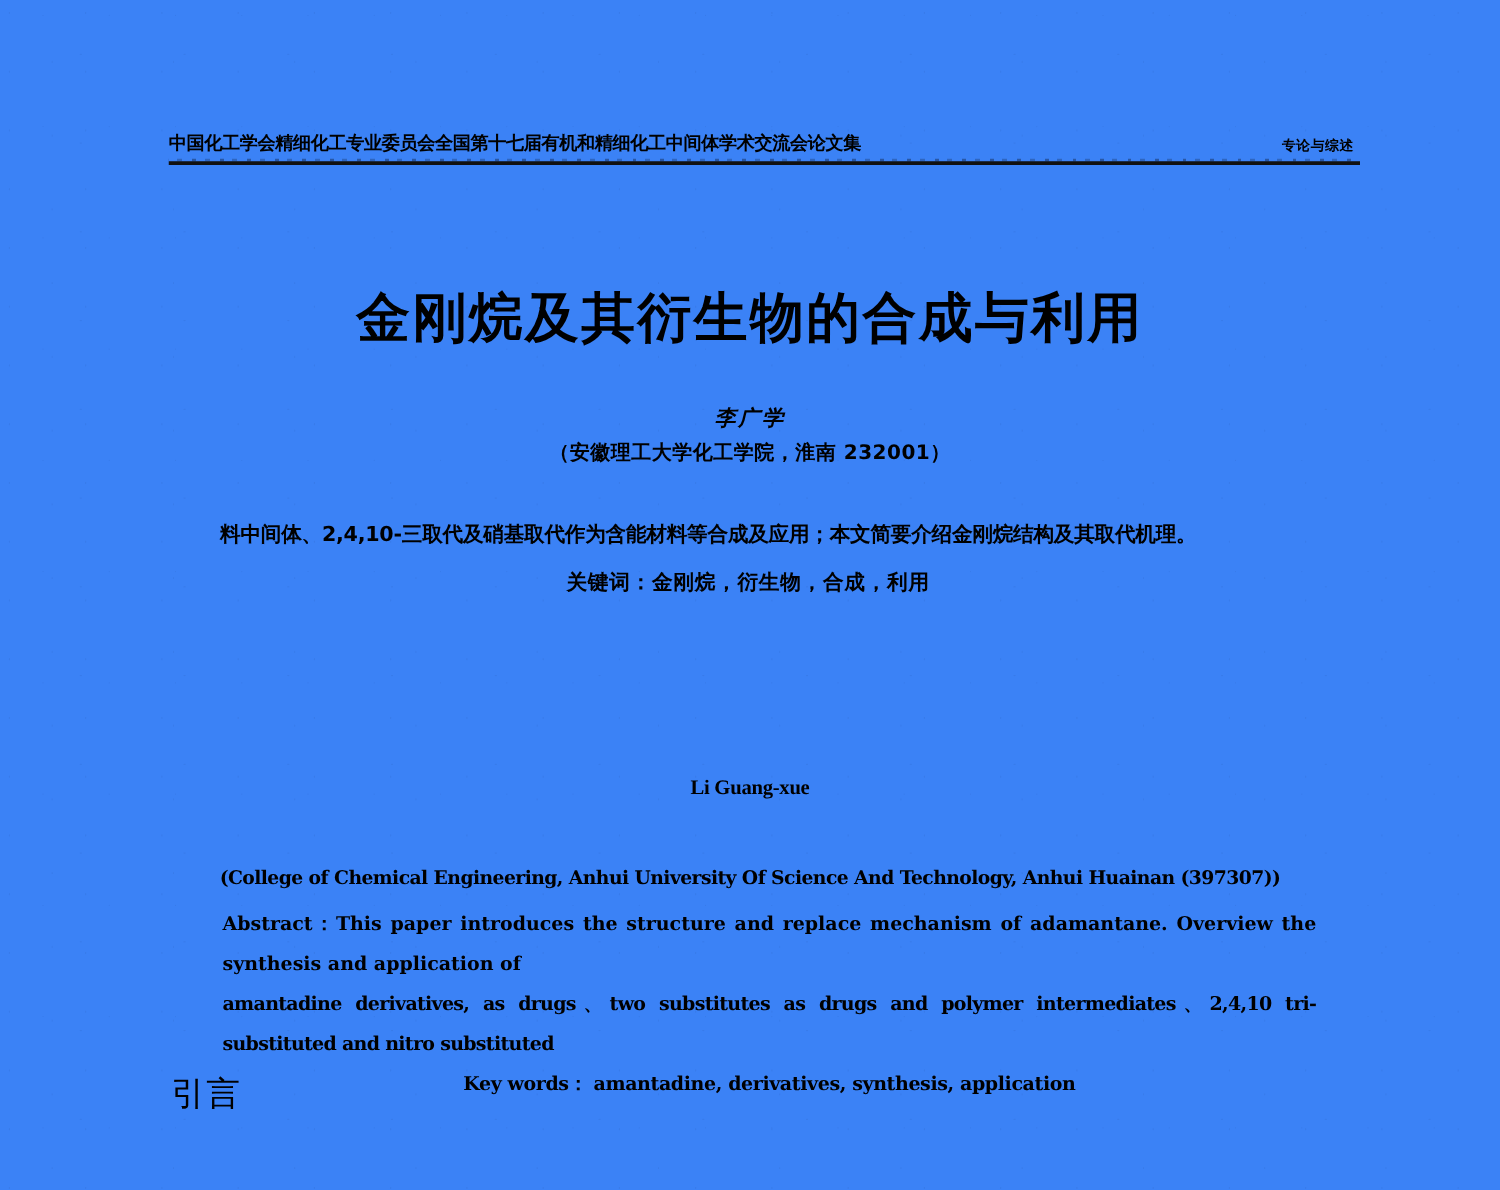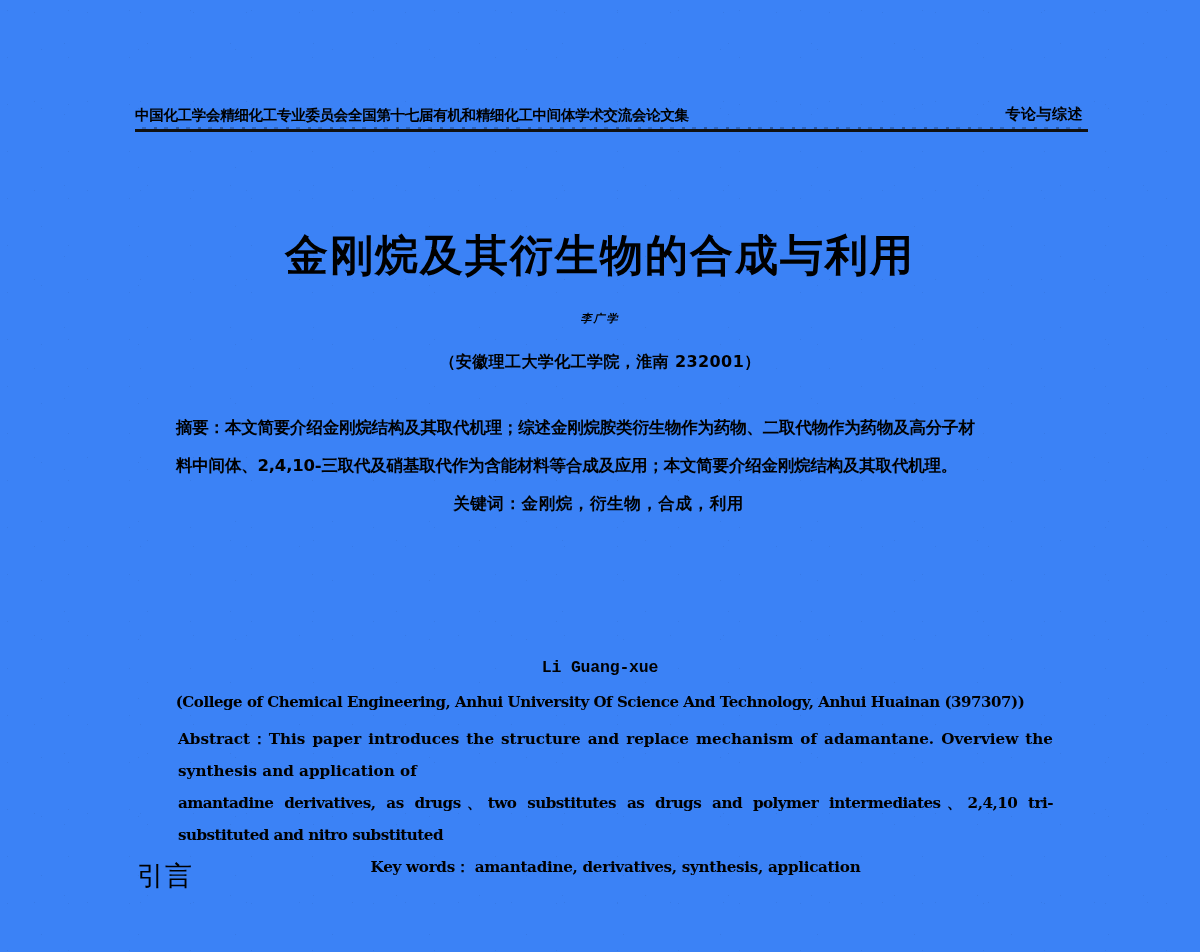--- a/index.html
+++ b/index.html
@@ -35,21 +35,21 @@
   .running-header-left {
     font-family: "DejaVu Sans", "Liberation Sans", sans-serif;
     font-size: 14.5px;
     font-weight: bold;
     letter-spacing: -0.3px;
     white-space: nowrap;
     line-height: 1;
   }
   .running-header-right {
     font-family: "DejaVu Sans", "Liberation Sans", sans-serif;
-    font-size: 15px;
+    font-size: 11px;
     font-weight: bold;
     letter-spacing: 0.5px;
     white-space: nowrap;
     line-height: 1;
     padding-right: 2px;
   }
   .header-rule {
     position: absolute;
     left: 135px;
     top: 129px;
@@ -81,25 +81,25 @@
     text-align: center;
     font-family: "DejaVu Sans", "Liberation Sans", sans-serif;
     font-size: 43px;
     font-weight: bold;
     letter-spacing: 2px;
     line-height: 1.18;
   }
   .cn-author {
     position: absolute;
     left: 0;
-    top: 311px;
-    width: 1200px;
-    text-align: center;
-    font-family: "DejaVu Serif", "Liberation Serif", serif;
-    font-size: 11px;
+    top: 323px;
+    width: 1200px;
+    text-align: center;
+    font-family: "DejaVu Serif", "Liberation Serif", serif;
+    font-size: 17px;
     font-weight: bold;
     font-style: italic;
     letter-spacing: 2px;
   }
   .cn-affil {
     position: absolute;
     left: 0;
     top: 352px;
     width: 1200px;
     text-align: center;
@@ -138,24 +138,24 @@
     width: 1200px;
     text-align: center;
     font-family: "DejaVu Serif", "Liberation Serif", serif;
     font-size: 25.5px;
     font-weight: bold;
     letter-spacing: -0.2px;
   }
   .en-author {
     position: absolute;
     left: 0;
-    top: 658px;
-    width: 1200px;
-    text-align: center;
-    font-family: Liberation Mono, monospace;
+    top: 620px;
+    width: 1200px;
+    text-align: center;
+    font-family: Liberation Serif, serif;
     font-size: 16.5px;
     font-weight: bold;
     letter-spacing: -0.2px;
   }
   .en-affil {
     position: absolute;
     left: 0;
     top: 693px;
     width: 1200px;
     text-align: center;
@@ -240,21 +240,20 @@
   </div>
   <div class="header-rule"></div>
 
   <div class="cn-title">金刚烷及其衍生物的合成与利用</div>
 
   <div class="cn-author">李广学</div>
 
   <div class="cn-affil">（安徽理工大学化工学院，淮南  232001）</div>
 
   <div class="cn-abstract">
-    <p>摘要：本文简要介绍金刚烷结构及其取代机理；综述金刚烷胺类衍生物作为药物、二取代物作为药物及高分子材</p>
     <p>料中间体、2,4,10-三取代及硝基取代作为含能材料等合成及应用；本文简要介绍金刚烷结构及其取代机理。</p>
     <p class="kw">关键词：金刚烷，衍生物，合成，利用</p>
   </div>
 
 
   <div class="en-author">Li Guang-xue</div>
 
   <div class="en-affil">(College of Chemical Engineering, Anhui University Of Science And Technology, Anhui Huainan (397307))</div>
 
   <div class="en-abstract">

